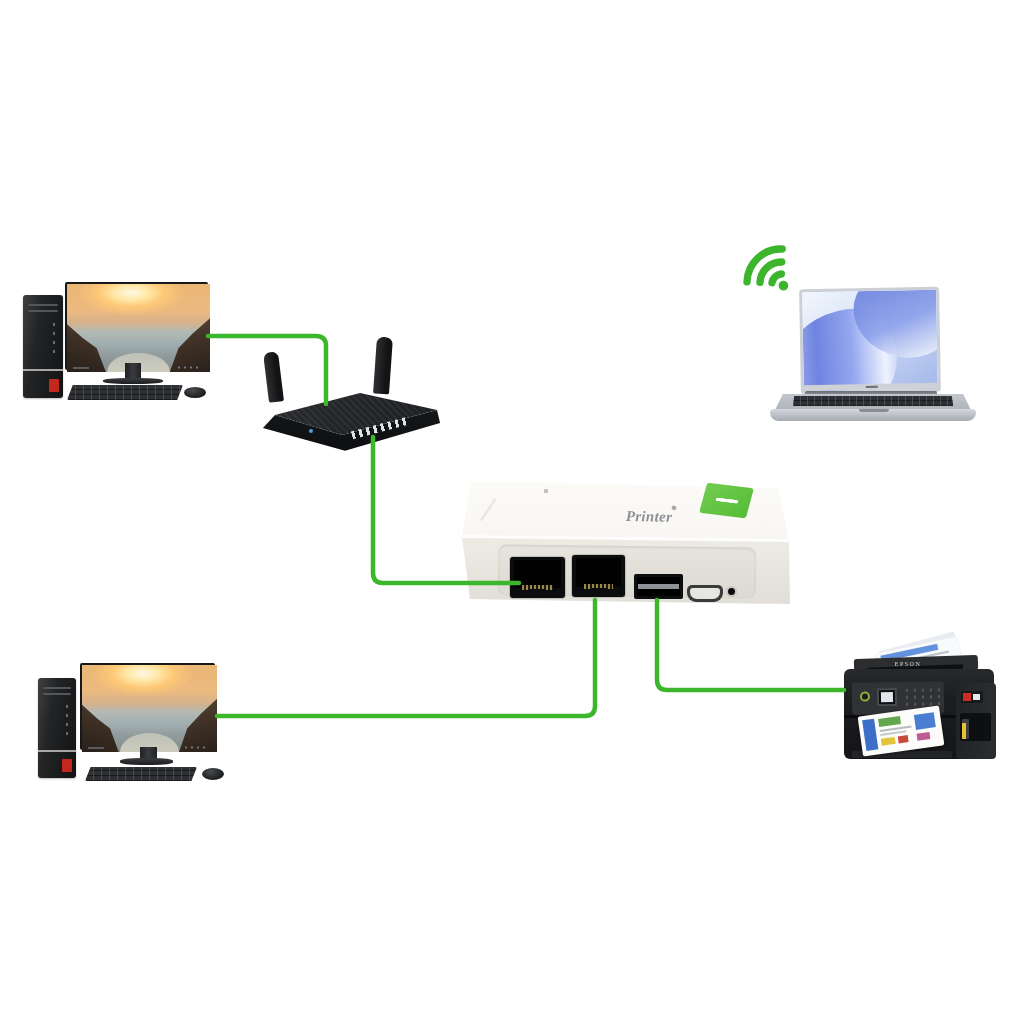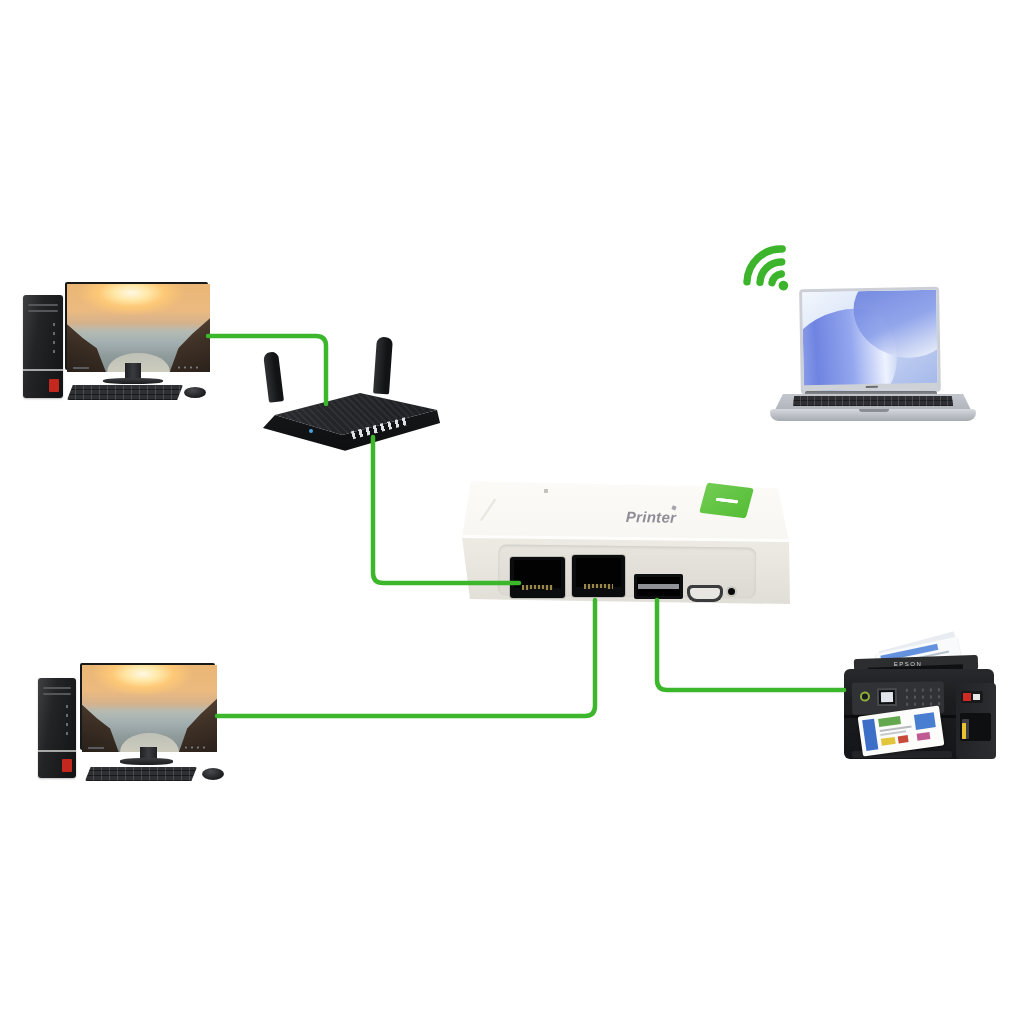--- a/index.html
+++ b/index.html
@@ -1,17 +1,17 @@
 <!DOCTYPE html>
 <html style="--connection: #3cb72c; --wifi: #3cb52c; --sticker: #54bd35; --accent_red: #c3271d;"><head>
 <meta charset="utf-8">
 <style>
   html,body{margin:0;padding:0;background:#fff;}
   #stage{position:relative;width:1024px;height:1024px;background:#fff;overflow:hidden;
-         font-family:Liberation Sans, sans-serif;}
+         font-family:Liberation Serif, serif;}
   #stage *{position:absolute;box-sizing:border-box;}
 
   
   svg.conn{left:0;top:0;z-index:40;}
   svg.conn path{fill:none;stroke-width:4.5;stroke-linecap:round;}
 
   
   .pc{z-index:10;}
   .pc1{left:20px;top:275px;width:210px;height:132px;}
   .pc2{left:35px;top:660px;width:200px;height:125px;}

